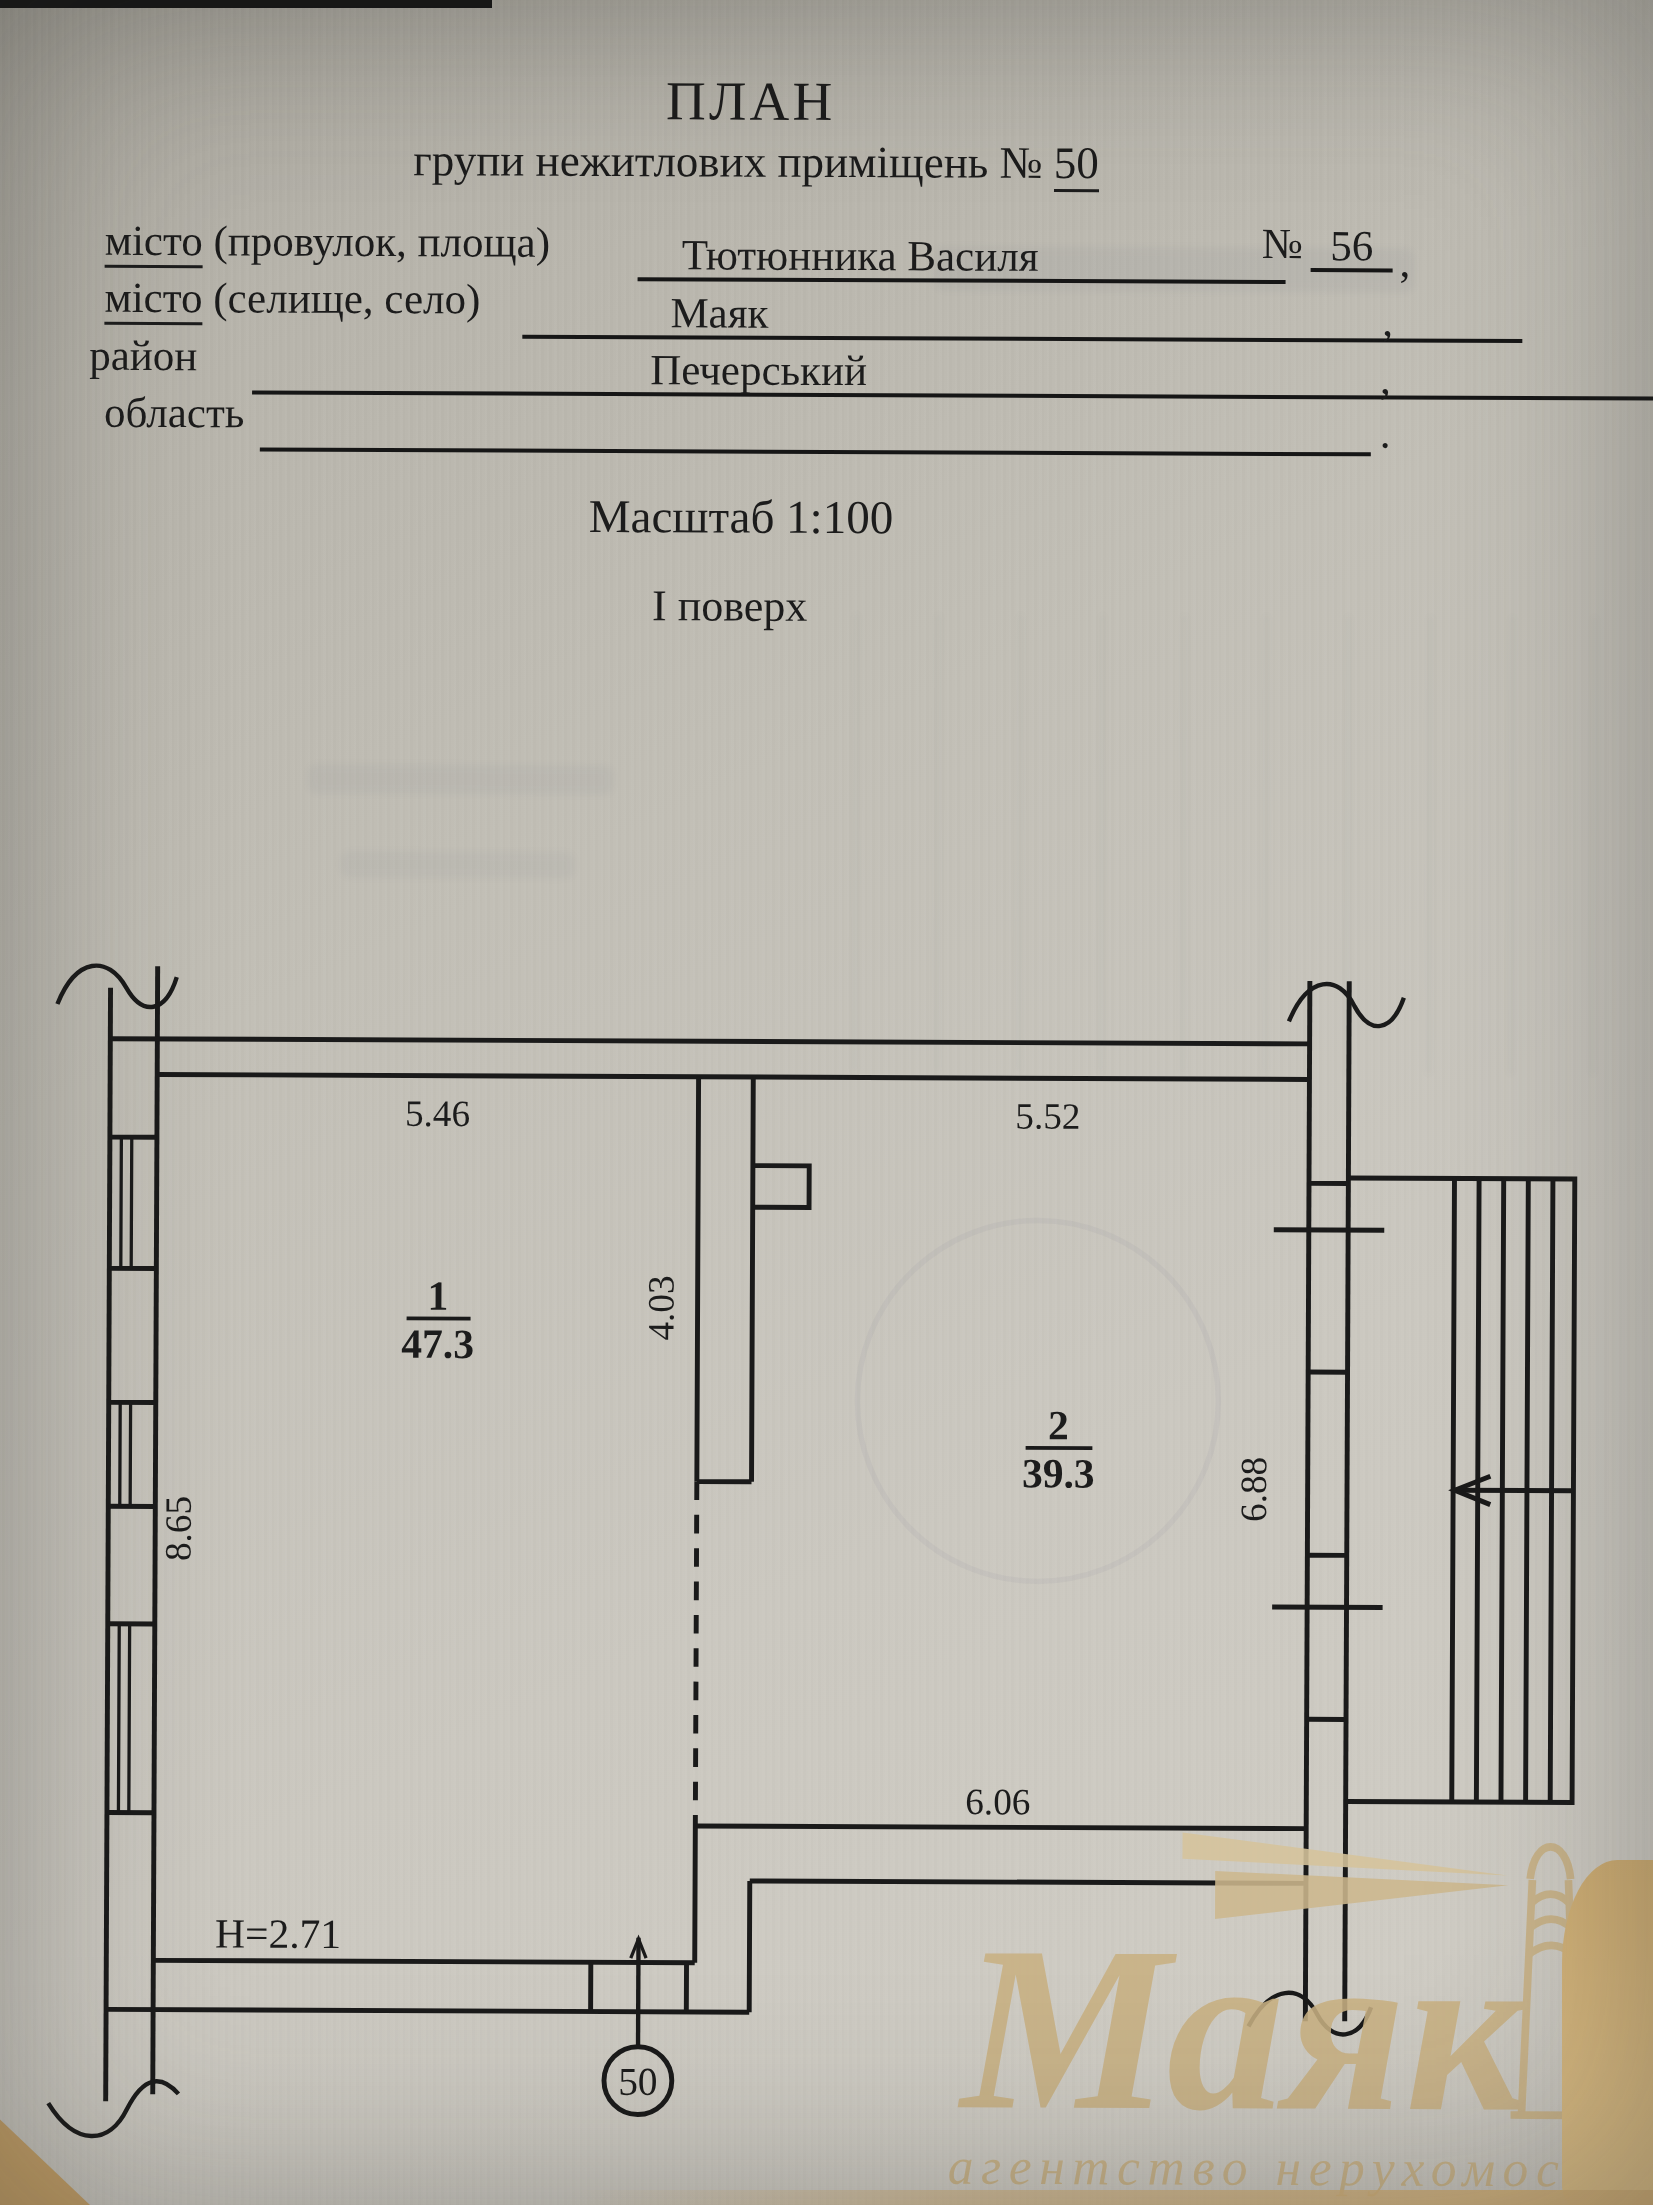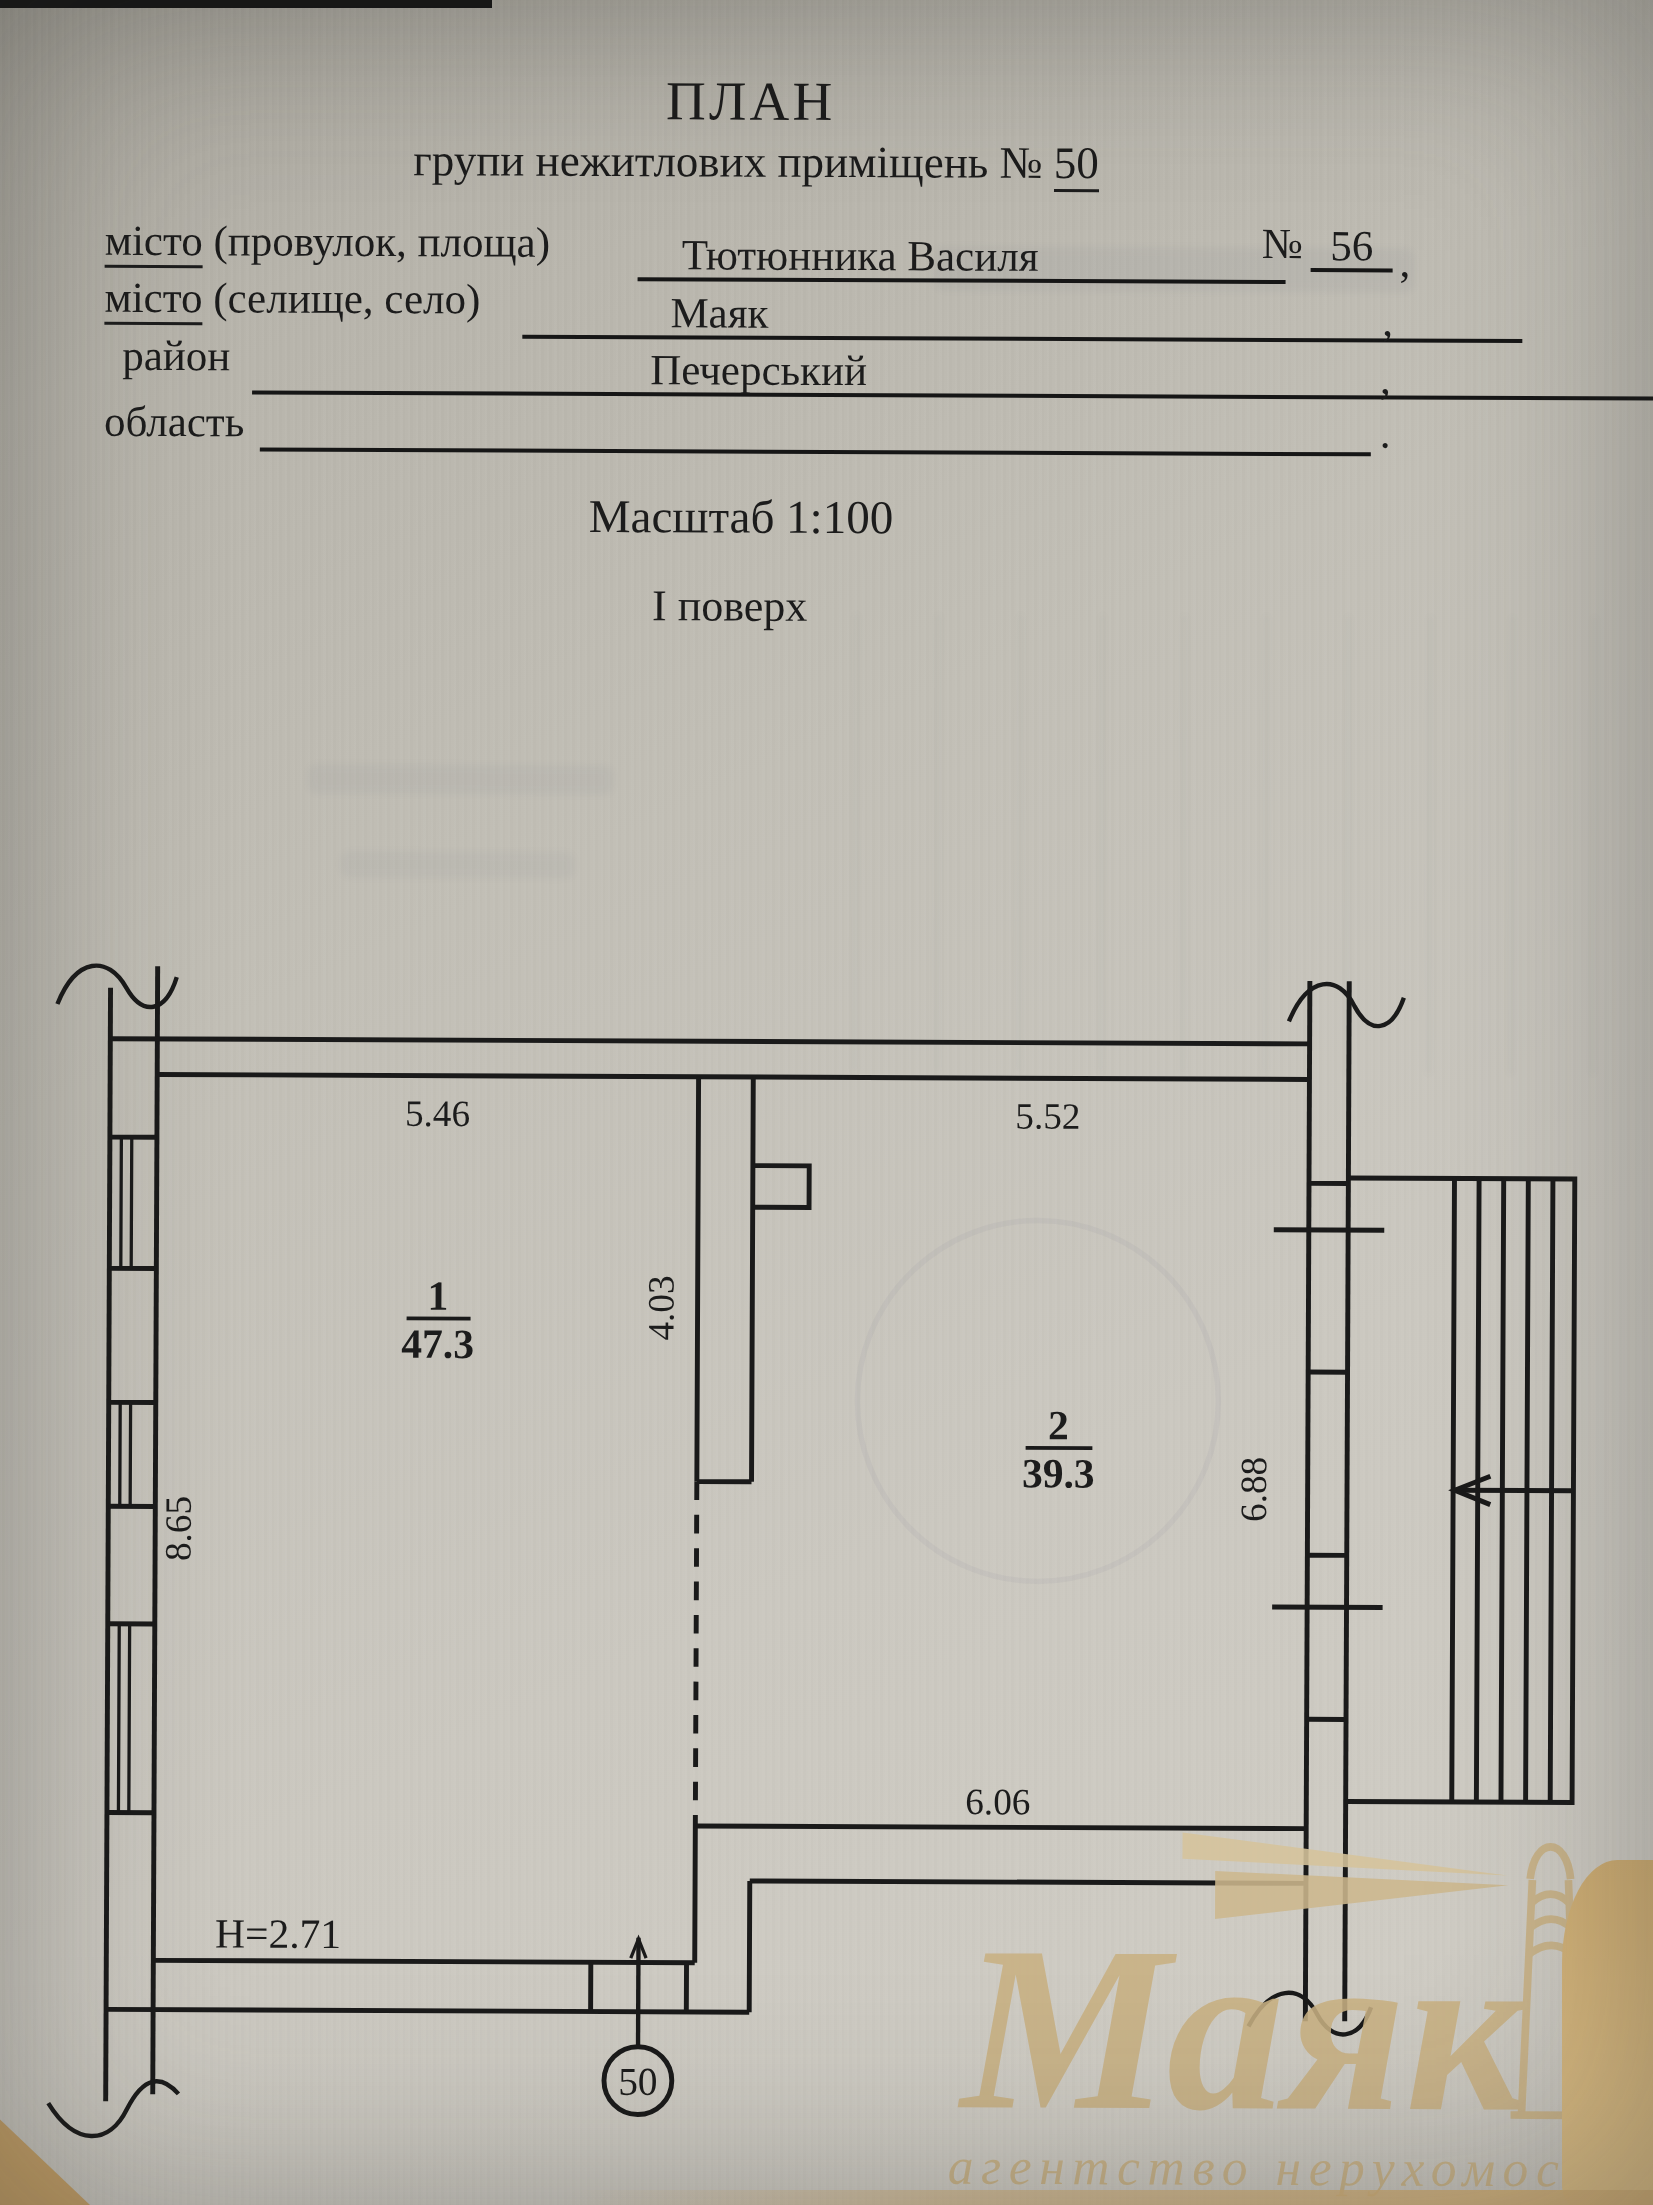--- a/index.html
+++ b/index.html
@@ -69,27 +69,27 @@
   <div class="abs frm" style="left:1396px;top:235px;">,</div>
 
   <div class="abs frm" style="left:101px;top:276px;">
     <span class="u">місто</span><span> (селище, село)</span>
   </div>
   <div class="abs fline" style="left:519px;top:281px;width:852px;height:55px;justify-content:flex-start;padding-left:148px;">
     <span class="v">Маяк</span>
   </div>
   <div class="abs frm" style="left:1379px;top:294px;">,</div>
 
-  <div class="abs frm" style="left:119px;top:334px;">район</div>
+  <div class="abs frm" style="left:86px;top:334px;">район</div>
   <div class="abs fline" style="left:249px;top:338px;width:1120px;height:55px;justify-content:flex-start;padding-left:398px;">
     <span class="v">Печерський</span>
   </div>
   <div class="abs frm" style="left:1377px;top:352px;">,</div>
 
-  <div class="abs frm" style="left:101px;top:391px;margin-top:9px;">область</div>
+  <div class="abs frm" style="left:101px;top:391px;">область</div>
   <div class="abs fline" style="left:257px;top:395px;width:1111px;height:55px;">
     <span class="v"></span>
   </div>
   <div class="abs frm" style="left:1377px;top:406px;">.</div>
 
   <div class="abs ctr scale" style="left:0;top:490px;width:1477px;">Масштаб 1:100</div>
   <div class="abs ctr floor" style="left:0;top:581px;width:1455px;">І поверх</div>
 
   <svg class="abs" style="left:0;top:0;" width="1654" height="2205" viewBox="0 0 3024 4032">
 

